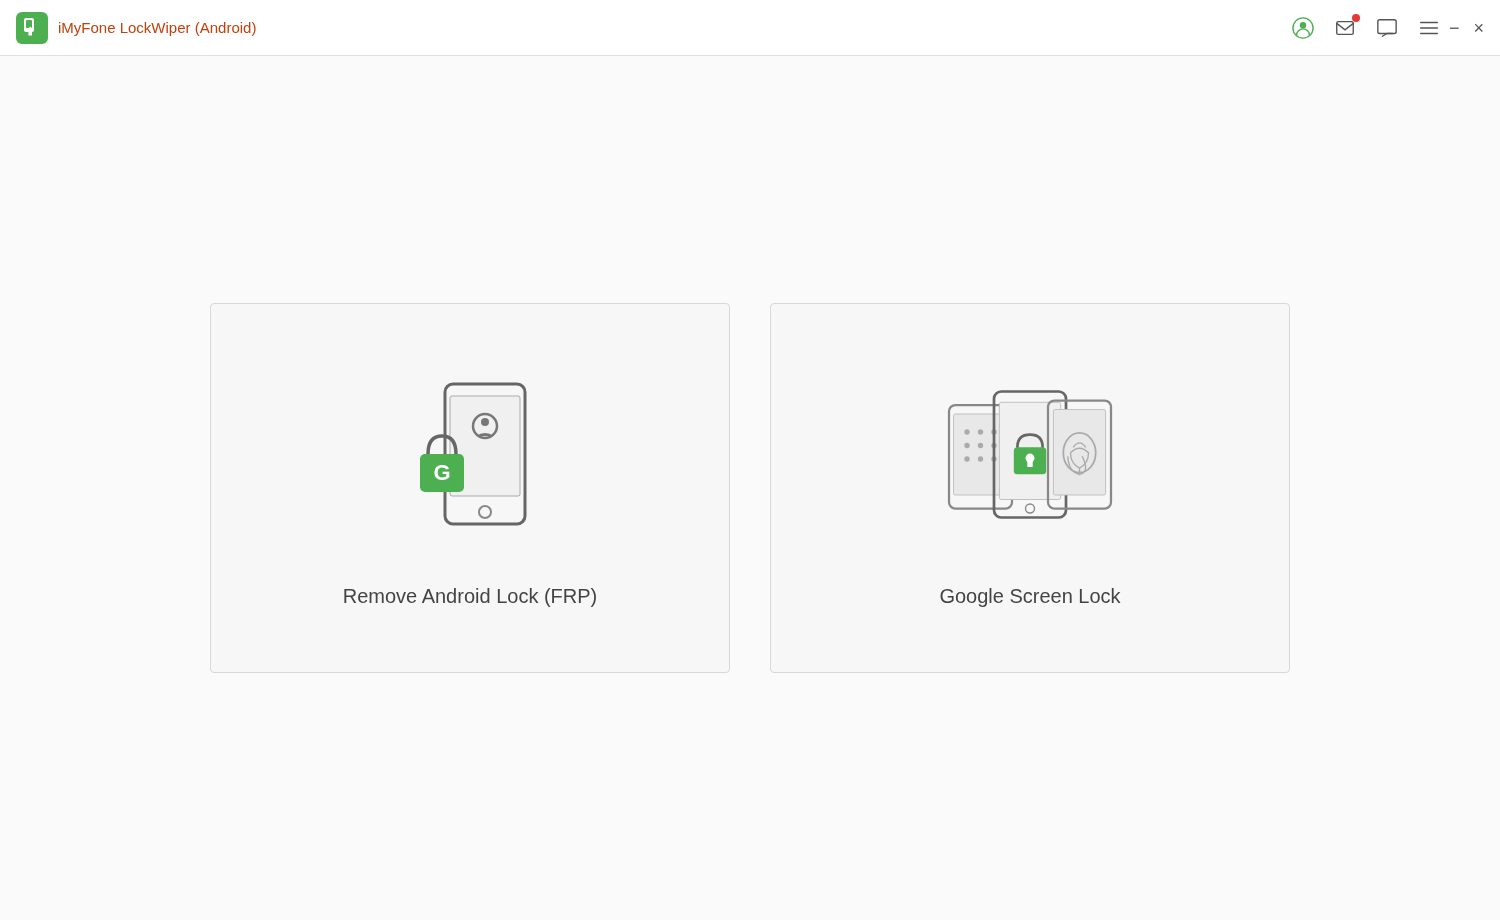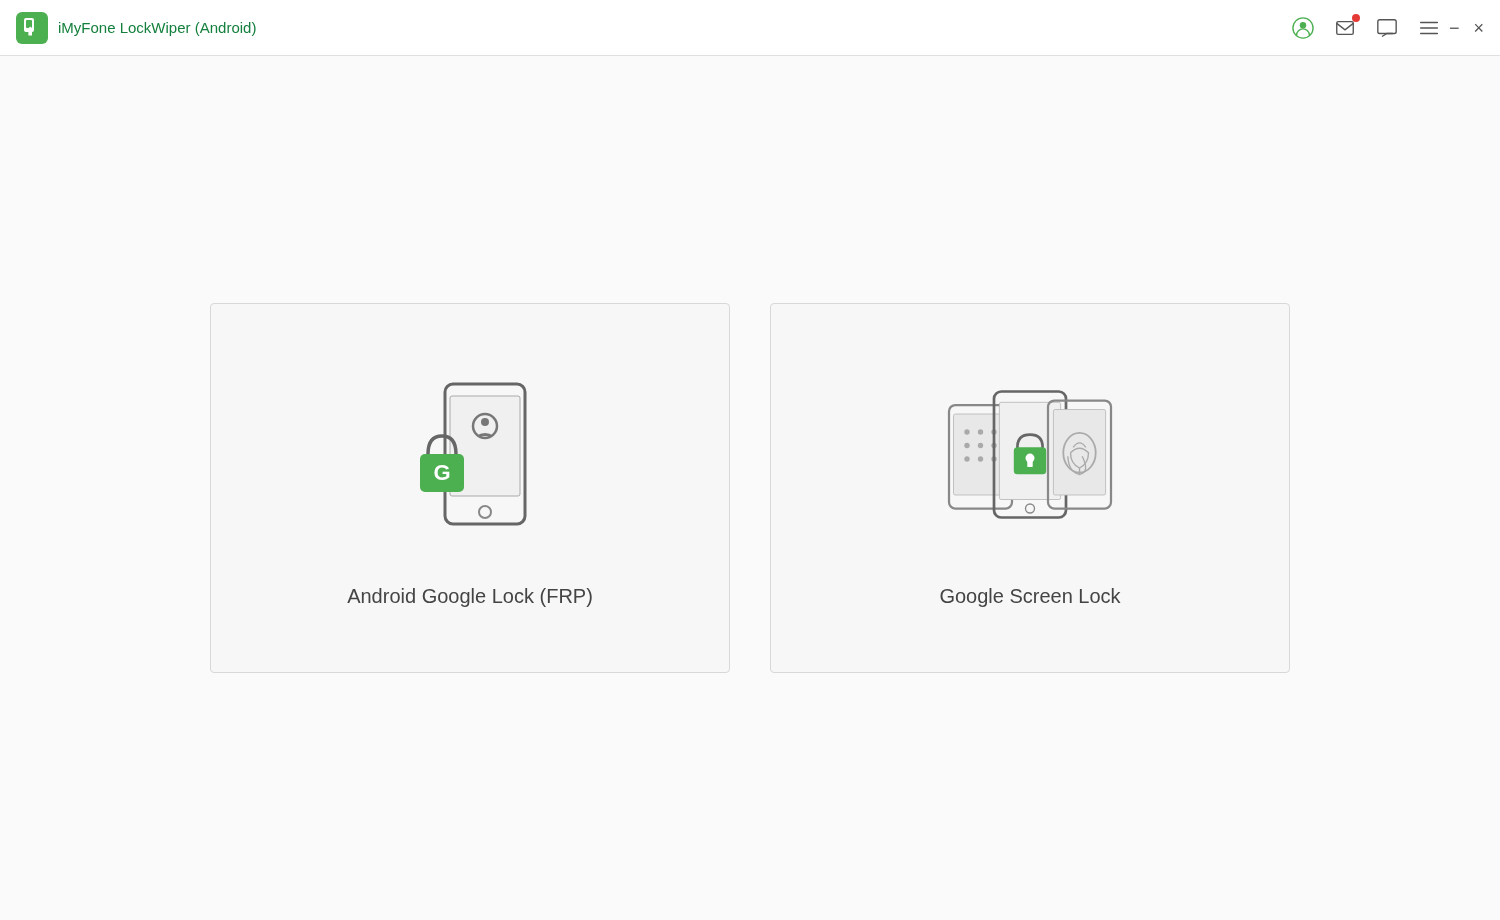--- a/index.html
+++ b/index.html
@@ -24,21 +24,21 @@
 
     .titlebar-logo {
       width: 32px;
       height: 32px;
       margin-right: 10px;
       flex-shrink: 0;
     }
 
     .titlebar-title {
       font-size: 15px;
-      color: #15803d;
+      color: #c2410c;
       flex: 1;
     }
 
     .titlebar-icons {
       display: flex;
       align-items: center;
       gap: 18px;
     }
 
     .titlebar-icon {
@@ -197,21 +197,21 @@
 
         <circle cx="85" cy="138" r="6" fill="none" stroke="#888" stroke-width="2"></circle>
 
         <path d="M28 80 Q28 62 42 62 Q56 62 56 80" fill="none" stroke="#666" stroke-width="3.5" stroke-linecap="round"></path>
 
         <rect x="20" y="80" width="44" height="38" rx="5" fill="#4CAF50"></rect>
 
         <text x="42" y="106" text-anchor="middle" font-family="Arial, sans-serif" font-size="22" font-weight="bold" fill="white">G</text>
       </svg>
     </div>
-    <span class="card-label">Android Google Lock (FRP)</span>
+    <span class="card-label">Remove Android Lock (FRP)</span>
   </div>
 
   <div class="card">
     <div class="card-icon">
       <svg width="200" height="170" viewBox="0 0 200 170" xmlns="http://www.w3.org/2000/svg">
 
         <rect x="10" y="25" width="70" height="115" rx="7" fill="none" stroke="#888" stroke-width="2.5"></rect>
         <rect x="15" y="35" width="60" height="90" rx="2" fill="#e8e8e8" stroke="#bbb" stroke-width="1"></rect>
 
         <circle cx="30" cy="55" r="3" fill="#aaa"></circle>

